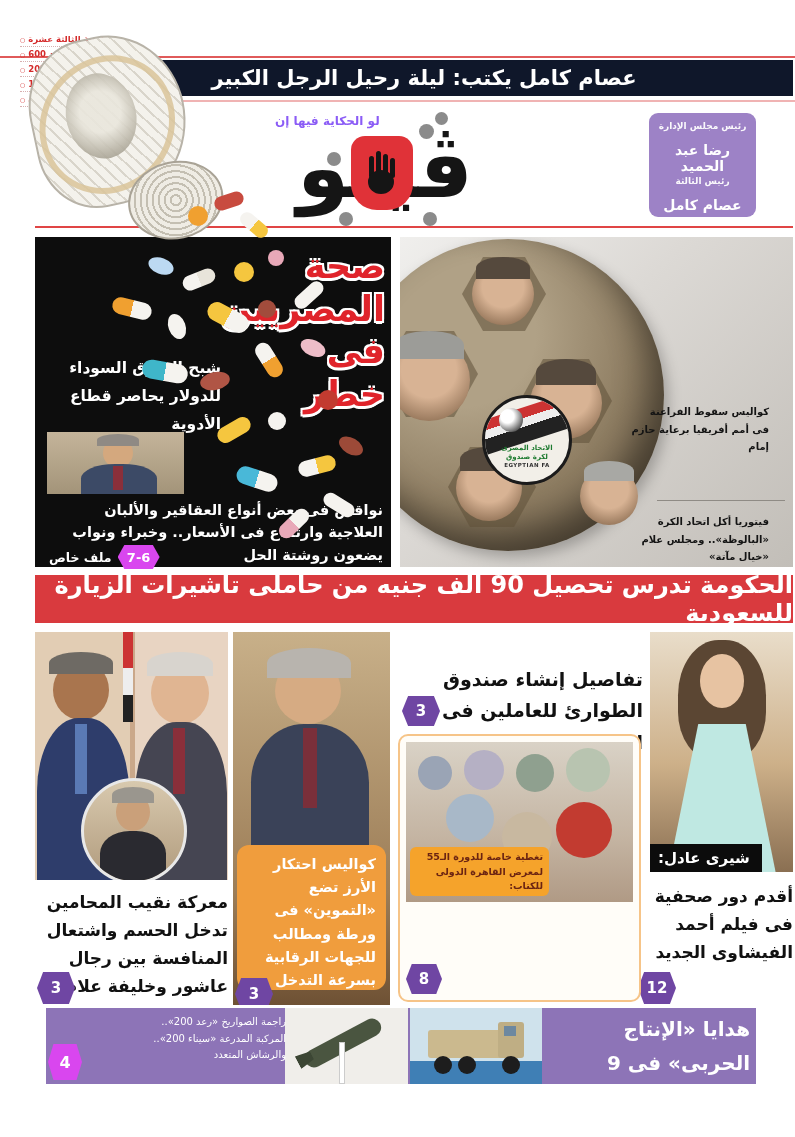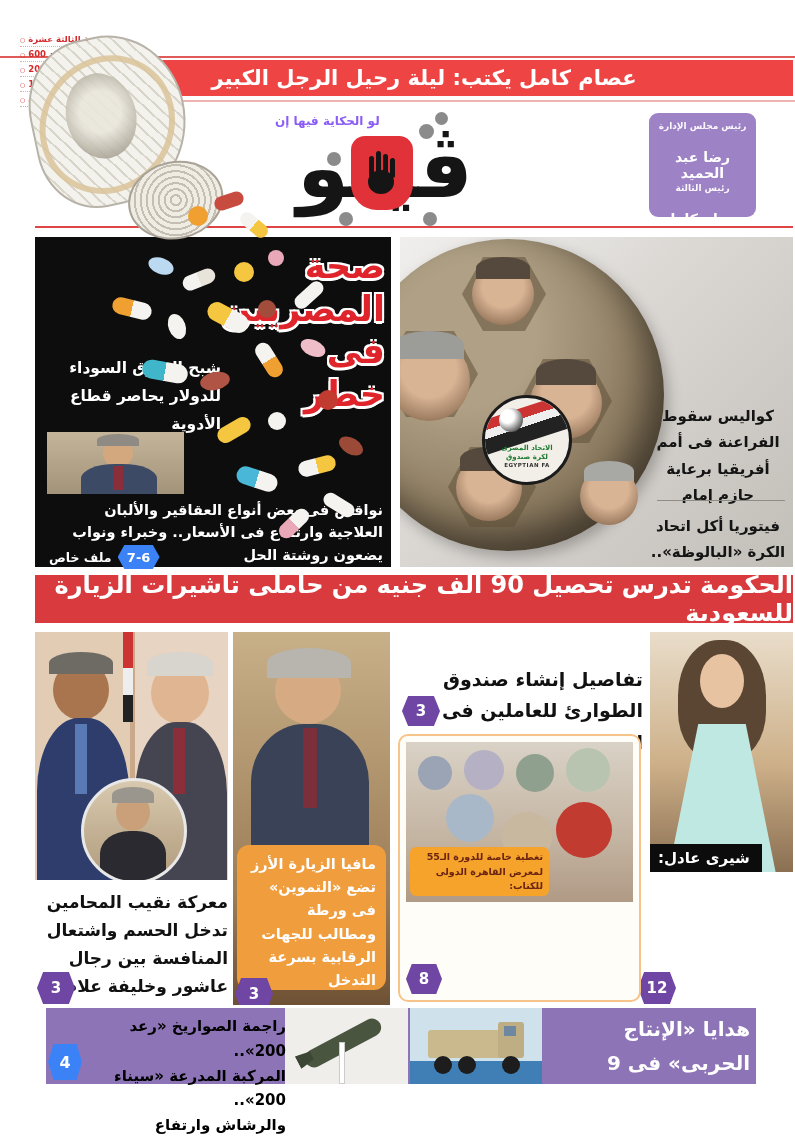--- a/index.html
+++ b/index.html
@@ -1,29 +1,29 @@
 <!DOCTYPE html>
 <html lang="ar" dir="rtl"><head>
 <meta charset="utf-8">
 <style>
   html,body{margin:0;padding:0;background:#fff;}
   .page{position:relative;width:795px;height:1137px;background:#fff;overflow:hidden;
         direction:rtl;font-family:"DejaVu Sans","Liberation Sans",sans-serif;}
   .abs{position:absolute;}
   
   .topline{left:0;top:56px;width:795px;height:2px;background:#e05a5a;}
-  .banner{left:55px;top:60px;width:738px;height:36px;background:#ef4444;
+  .banner{left:55px;top:60px;width:738px;height:36px;background:#0f172a;
           display:flex;align-items:center;justify-content:center;}
   .banner span{color:#fff;font-weight:bold;font-size:21px;}
   .subline{left:120px;top:100px;width:675px;height:2px;background:#f0b3b3;}
   
   .editor-box{right:39px;top:113px;width:107px;height:104px;background:#9d82c6;border-radius:9px;
               color:#fff;text-align:center;padding:6px 4px;box-sizing:border-box;}
   .editor-box .t{font-size:9px;font-weight:bold;opacity:.95;margin-top:2px;}
-  .editor-box .n{font-size:14px;font-weight:bold;margin-top:18px;}
+  .editor-box .n{font-size:14px;font-weight:bold;margin-top:11px;}
   .logo-wrap{left:255px;top:108px;width:260px;height:118px;}
   .tagline{left:20px;top:6px;font-size:12px;font-weight:bold;color:#8b5cf6;}
   .logo-text{left:0;top:10px;width:260px;text-align:center;font-size:84px;line-height:100px;
              font-weight:bold;color:#151515;letter-spacing:-2px;}
   .hand-badge{left:96px;top:28px;width:62px;height:74px;background:#e03238;
               border-radius:14px 14px 26px 26px;display:flex;align-items:center;justify-content:center;}
   .gdot{background:#8b8b8b;border-radius:50%;}
   .issue-list{left:20px;top:32px;width:118px;}
   .issue-list .row{font-size:8.5px;font-weight:bold;color:#d42a2a;text-align:left;
                    border-bottom:1px dotted #d8b0b0;padding:2px 0;direction:rtl;}
@@ -70,31 +70,31 @@
   .fa-logo{left:82px;top:158px;width:84px;height:84px;border-radius:50%;position:absolute;
            background:#f2efe8;border:3px solid #1b1b1b;overflow:hidden;text-align:center;}
   .fa-stripes{position:absolute;left:-10px;top:8px;width:110px;height:34px;transform:rotate(-18deg);
               background:linear-gradient(180deg,#c33 0 30%,#eee 30% 55%,#222 55% 100%);}
   .fa-ball{position:absolute;left:14px;top:10px;width:24px;height:24px;border-radius:50%;
            background:radial-gradient(circle at 35% 35%,#fff 0 30%,#222 90%);}
   .fa-txt{position:absolute;left:0;top:46px;width:100%;font-size:7px;font-weight:bold;color:#1d7a2f;line-height:1.25;}
   .fa-en{font-size:5.5px;color:#333;letter-spacing:.5px;}
   .lr-headline{right:4px;top:6px;width:138px;text-align:right;font-size:41px;line-height:1.12;
                font-weight:bold;color:#0f0f0f;text-shadow:0 0 7px rgba(255,255,255,.95),2px 2px 0 rgba(255,255,255,.8);}
-  .lr-sub{right:6px;width:138px;text-align:center;color:#141414;font-weight:bold;font-size:15px;line-height:1.75;}
+  .lr-sub{right:24px;width:138px;text-align:right;color:#141414;font-weight:bold;font-size:10px;line-height:1.75;}
   .lr-div{right:8px;top:263px;width:128px;height:1px;background:#8f8b85;}
   
   .mid-strip{left:35px;top:575px;width:758px;height:48px;background:#d93a3e;
              display:flex;align-items:center;justify-content:center;}
   .mid-strip span{color:#fff;font-weight:bold;font-size:24px;}
   
   .hex{clip-path:polygon(16% 0,84% 0,100% 50%,84% 100%,16% 100%,0 50%);
        display:flex;align-items:center;justify-content:center;color:#fff;font-weight:bold;}
   .hex.purple{background:#6f46a3;}
-  .hex.orange{background:#3b82f6;}
+  .hex.orange{background:#d946ef;}
   
   .story-h{font-weight:bold;color:#111;text-align:right;line-height:1.65;}
   .col-sherry{left:650px;top:632px;width:143px;height:373px;}
   .sherry-photo{left:0;top:0;width:143px;height:240px;position:absolute;overflow:hidden;
                 background:linear-gradient(180deg,#e9ddca 0,#cdb089 55%,#8a6f52 100%);}
   .sh-hair{left:28px;top:8px;width:88px;height:120px;border-radius:46% 46% 40% 40%;background:#5b4633;position:absolute;}
   .sh-face{left:50px;top:22px;width:44px;height:54px;border-radius:50%;background:#e7c3a2;position:absolute;}
   .sh-dress{left:18px;top:92px;width:108px;height:150px;position:absolute;background:#bfe8e2;
             clip-path:polygon(28% 0,72% 0,100% 100%,0 100%);}
   .sherry-label{left:0;top:212px;width:112px;height:28px;background:#0c0c0c;position:absolute;
@@ -124,21 +124,21 @@
   .p-head{position:absolute;border-radius:50%;background:#c89b74;}
   .p-body{position:absolute;border-radius:45% 45% 0 0;}
   
   .bottom-strip{left:46px;top:1008px;width:710px;height:76px;background:#8d74b7;}
   .bs-right{right:6px;top:4px;width:212px;text-align:right;color:#fff;font-weight:bold;
             font-size:20px;line-height:1.7;position:absolute;}
   .bs-truck{left:364px;top:0;width:132px;height:76px;position:absolute;overflow:hidden;
             background:linear-gradient(180deg,#cfe2ec 0 70%,#3f7fb5 70% 100%);}
   .bs-missile{left:239px;top:0;width:123px;height:76px;position:absolute;overflow:hidden;background:#f0eeea;}
   .bs-left{left:40px;top:6px;width:200px;position:absolute;text-align:right;}
-  .bs-left .ln{color:#000000;font-weight:bold;font-size:15px;line-height:1.65;}
+  .bs-left .ln{color:#ffffff;font-weight:normal;font-size:10px;line-height:1.65;}
 </style>
 </head>
 <body>
 
 <div class="page">
 
   <div class="abs topline"></div>
   <div class="abs banner">
     <span>عصام كامل يكتب: ليلة رحيل الرجل الكبير</span>
   </div>
@@ -268,20 +268,21 @@
 
   <div class="abs col-sherry">
     <div class="sherry-photo">
       <div class="sh-hair"></div>
       <div class="sh-face"></div>
       <div class="sh-dress"></div>
     </div>
     <div class="sherry-label">
       <span>شيرى عادل:</span>
     </div>
+    <div class="abs story-h" style="right:0;top:250px;width:143px;font-size:17px;">أقدم دور صحفية فى فيلم أحمد الفيشاوى الجديد</div>
     <div class="abs hex purple" style="left:-12px;top:340px;width:38px;height:32px;font-size:15px;">12</div>
   </div>
 
   <div class="abs col-emig">
     <div class="abs story-h" style="right:0;top:34px;width:243px;font-size:19px;">تفاصيل إنشاء صندوق الطوارئ للعاملين فى الخارج</div>
     <div class="abs hex purple" style="left:4px;top:66px;width:38px;height:30px;font-size:15px;">3</div>
     <div class="card">
       <div class="bf-photo">
         <div class="crowd" style="left:12px;top:14px;width:34px;height:34px;background:#9aa4b5;"></div>
         <div class="crowd" style="left:58px;top:8px;width:40px;height:40px;background:#b5b0c4;"></div>
@@ -295,21 +296,21 @@
       <div class="abs hex purple" style="left:6px;bottom:6px;width:36px;height:30px;font-size:15px;">8</div>
     </div>
   </div>
 
   <div class="col-rice">
     <div class="p-head" style="left:42px;top:26px;width:66px;height:66px;background:#d6ab83;"></div>
     <div class="abs" style="left:34px;top:16px;width:84px;height:30px;border-radius:50% 50% 0 0;background:#b8b4ae;"></div>
     <div class="p-body" style="left:18px;top:92px;width:118px;height:130px;background:#3a4258;"></div>
     <div class="abs" style="left:70px;top:96px;width:14px;height:80px;background:#7a2f3a;"></div>
     <div class="rice-box">
-      <div class="story-h">مافيا الزيارة الأرز تضع «التموين» فى ورطة ومطالب للجهات الرقابية بسرعة التدخل</div>
+      <div class="story-h">كواليس احتكار الأرز تضع «التموين» فى ورطة ومطالب للجهات الرقابية بسرعة التدخل</div>
     </div>
     <div class="abs hex purple" style="left:2px;top:346px;width:38px;height:32px;font-size:15px;">3</div>
   </div>
 
   <div class="abs col-law">
     <div class="law-photo">
       <div class="law-flag"></div>
       <div class="p-head" style="left:18px;top:28px;width:56px;height:60px;background:#a9754e;"></div>
       <div class="abs" style="left:14px;top:20px;width:64px;height:22px;border-radius:50% 50% 0 0;background:#6e6a64;"></div>
       <div class="p-body" style="left:2px;top:86px;width:92px;height:162px;background:#2e3d6b;"></div>
@@ -339,18 +340,18 @@
       <div class="abs" style="left:92px;top:48px;width:18px;height:18px;border-radius:50%;background:#1d1d1d;"></div>
     </div>
     <div class="bs-missile">
       <div class="abs" style="left:16px;top:26px;width:84px;height:18px;border-radius:10px;background:#4a5540;transform:rotate(-28deg);"></div>
       <div class="abs" style="left:12px;top:44px;width:16px;height:14px;background:#3c4634;transform:rotate(-28deg);clip-path:polygon(0 0,100% 20%,100% 80%,0 100%);"></div>
       <div class="abs" style="left:54px;top:34px;width:4px;height:40px;background:#fff;border:1px solid #ccc;"></div>
     </div>
     <div class="bs-left">
       <div class="ln">راجمة الصواريخ «رعد 200»..</div>
       <div class="ln">المركبة المدرعة «سيناء 200»..</div>
-      <div class="ln">والرشاش وارتفاع</div>
+      <div class="ln">والرشاش المتعدد</div>
     </div>
     <div class="abs hex orange" style="left:2px;top:36px;width:34px;height:36px;font-size:16px;">4</div>
   </div>
 
 </div>
 
 </body></html>

